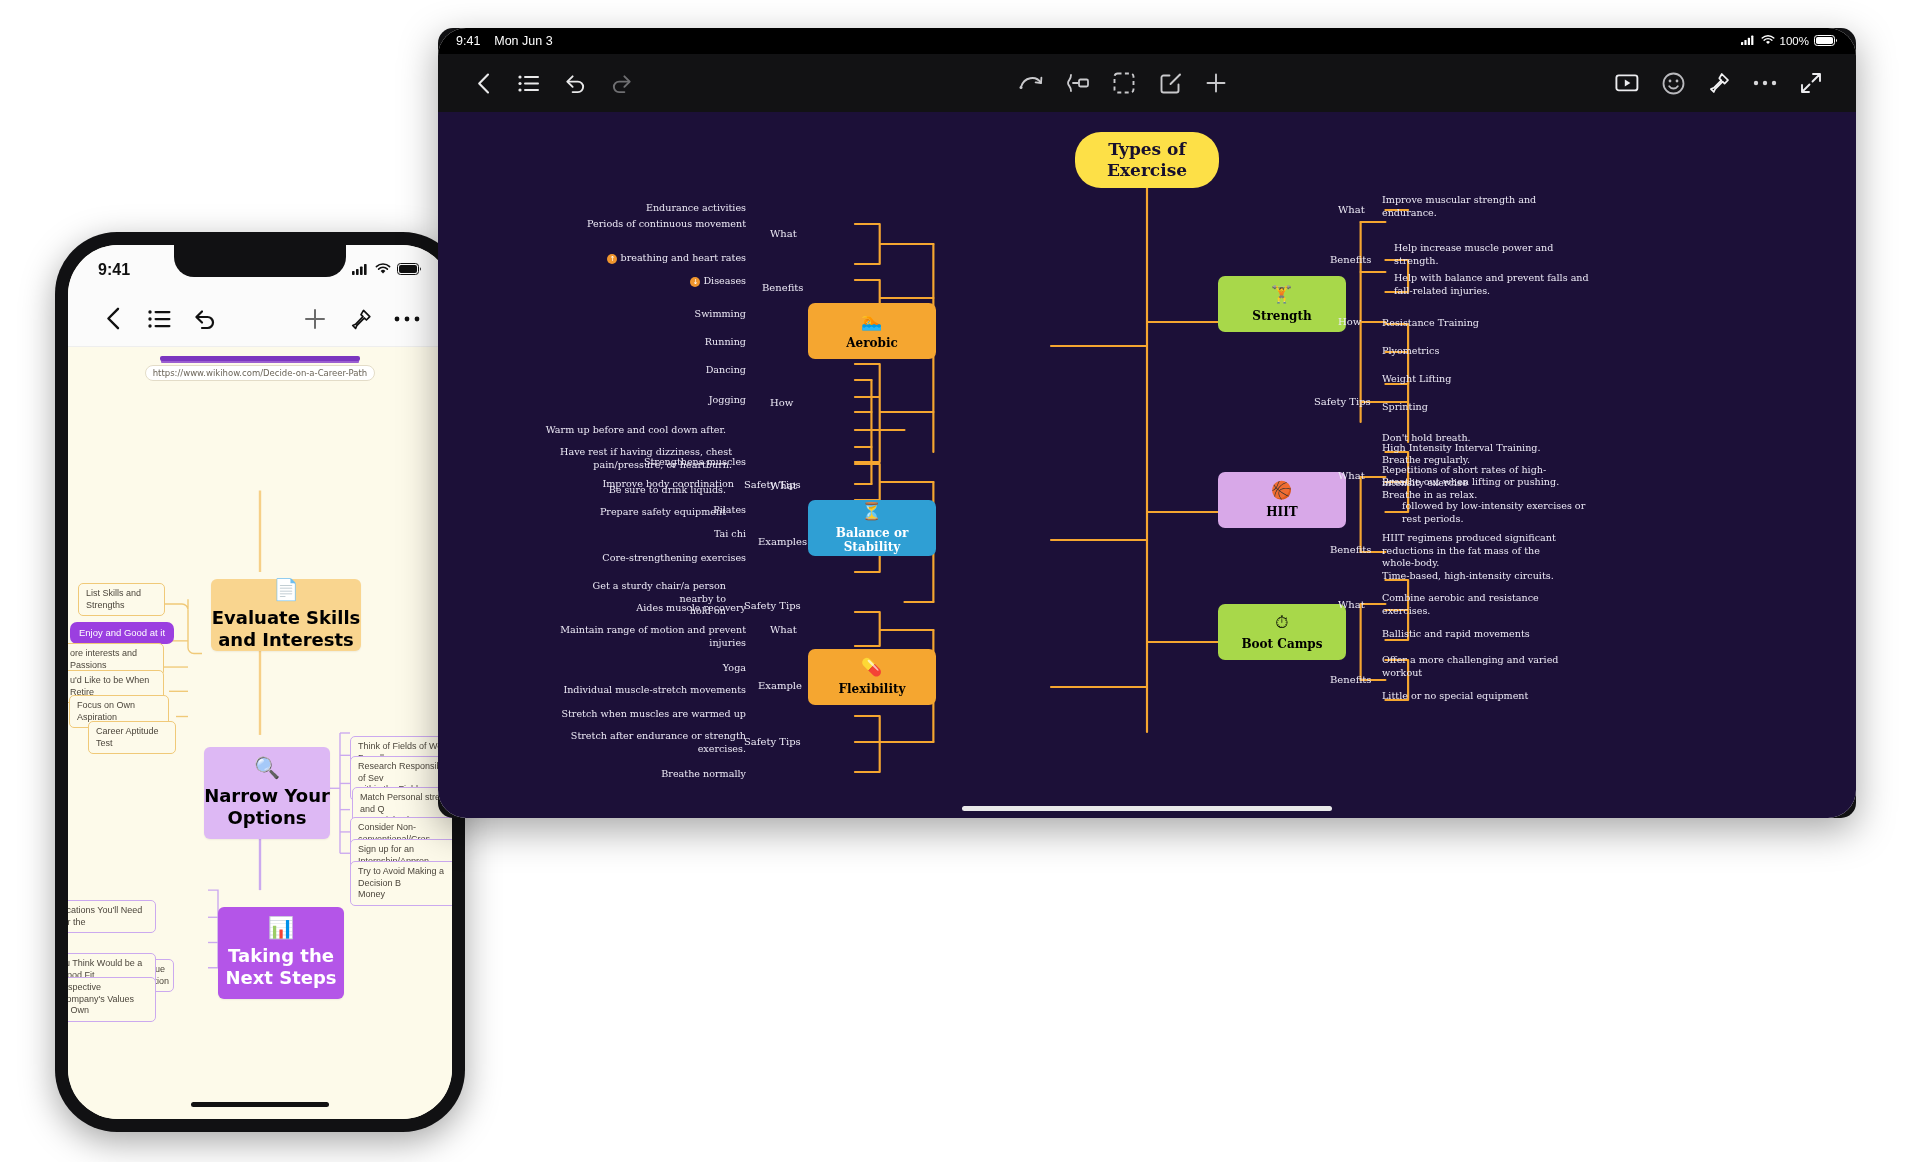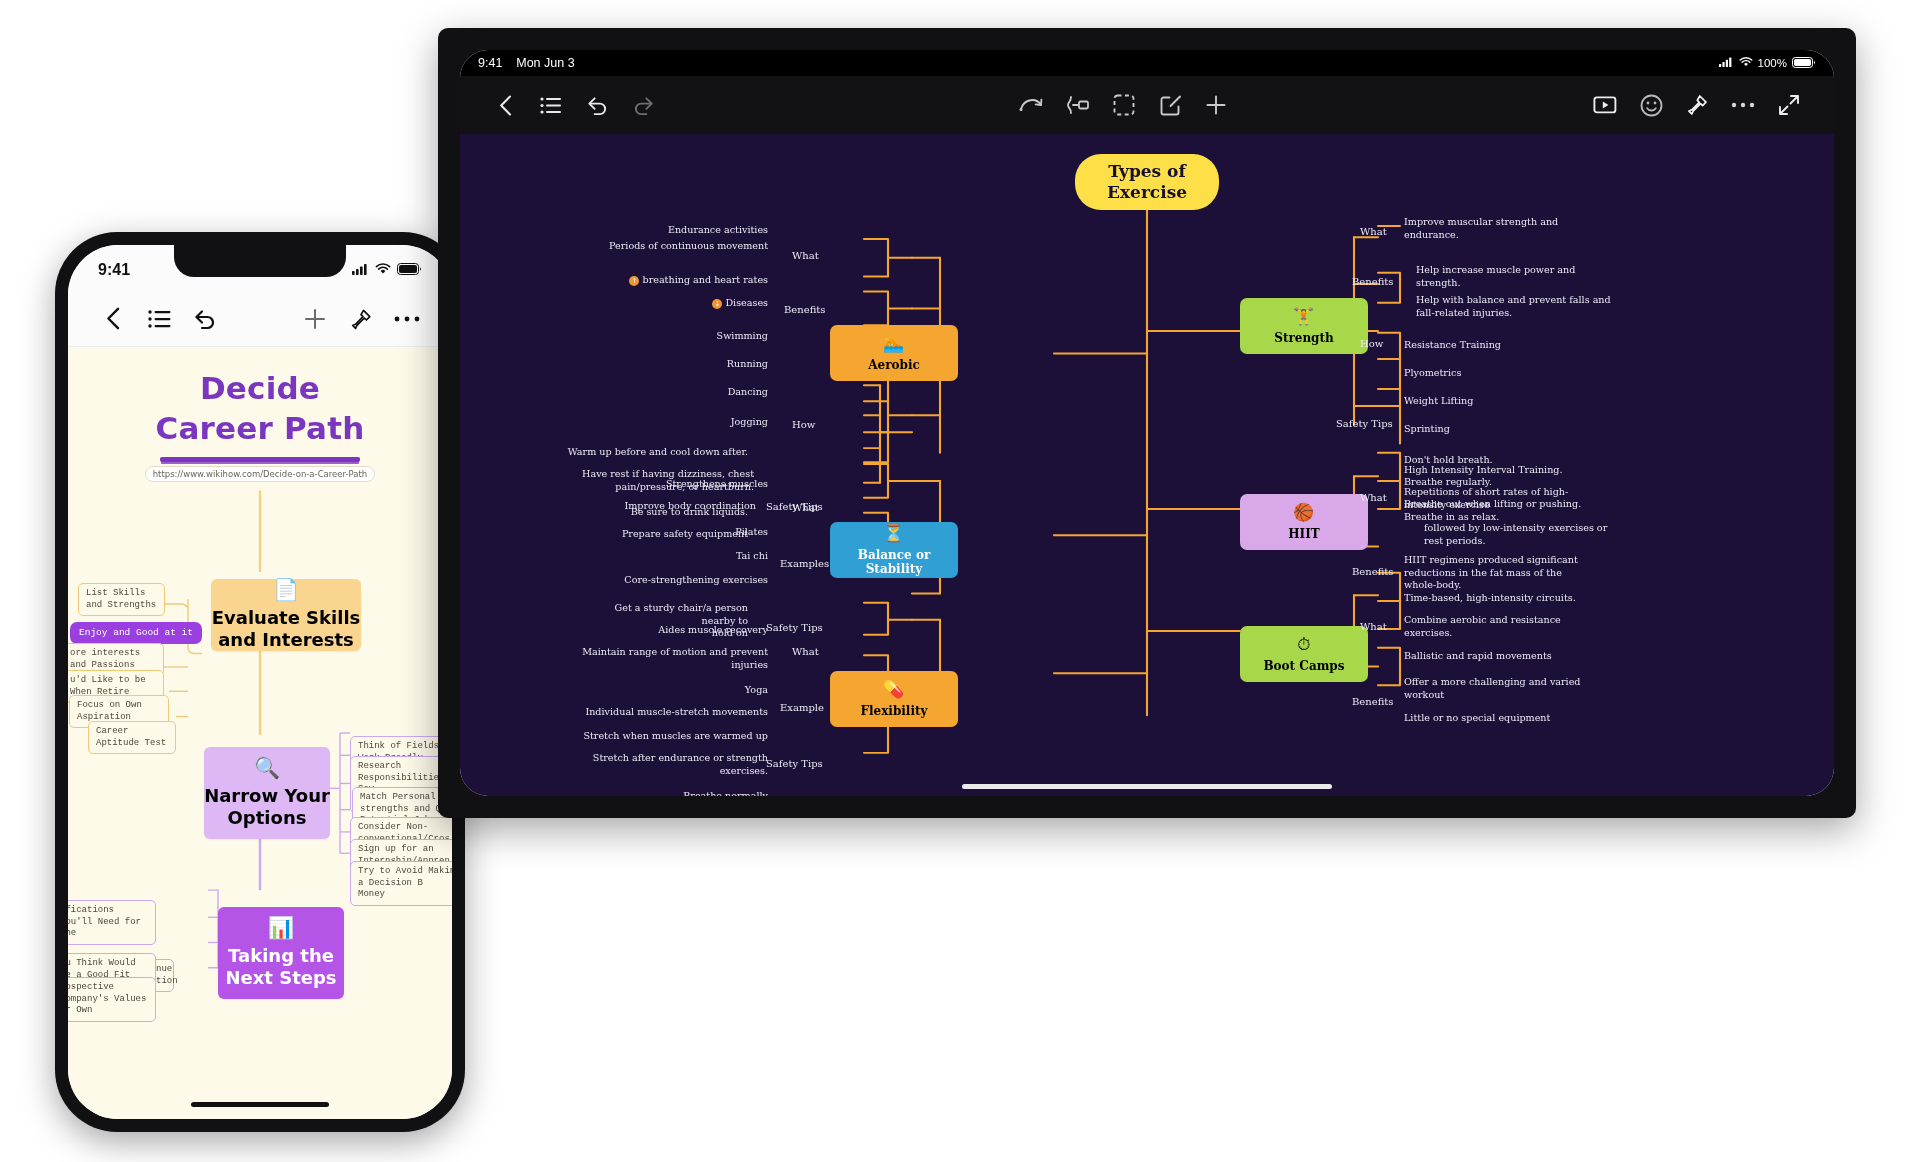--- a/index.html
+++ b/index.html
@@ -52,34 +52,34 @@
     display:flex; flex-direction:column; align-items:center; justify-content:center;
     text-align:center; border-radius:6px;
   }
   .mainnode .emoji { font-size:21px; line-height:1; margin-bottom:7px; }
   .mainnode .lbl { font-size:18px; font-weight:600; line-height:1.25;
     font-family:"DejaVu Sans", sans-serif; }
 
   .leaf {
     position:absolute; font-size:9px; line-height:1.3; padding:4px 7px;
     border-radius:5px; background:#fdfaea; color:#4c463c;
-    font-family:Liberation Mono, monospace; white-space:pre-line;
+    font-family:Liberation Sans, sans-serif; white-space:pre-line;
   }
   .leaf.amber { border:1px solid #f0c978; }
   .leaf.violet { border:1px solid #cba9ef; }
   .leaf.pill { background:#9b3fe0; border:none; color:#fff; border-radius:7px;
     padding:5px 9px; font-size:9.5px; }
 
   #ph-home { position:absolute; left:50%; transform:translateX(-50%); bottom:12px;
     width:138px; height:5px; background:#111; border-radius:3px; }
 
   
   #tablet {
     position:absolute; left:438px; top:28px; width:1418px; height:790px;
-    background:#111113; border-radius:10px; padding:22px;
+    background:#111113; border-radius:15px; 
     box-shadow:0 12px 38px rgba(0,0,0,.35);
   }
   #tablet-screen { position:relative; width:100%; height:100%; border-radius:28px;
     overflow:hidden; background:#fff; }
   #tb-status { height:26px; background:#000; color:#fff; display:flex; align-items:center;
     justify-content:space-between; padding:0 18px; font-size:12.5px; font-weight:500; }
   #tb-status .right { display:flex; align-items:center; gap:5px; font-size:11.5px; }
   #tb-toolbar { height:58px; background:#121214; display:flex; align-items:center;
     padding:0 22px; }
   #tb-toolbar .tb { width:46px; height:46px; display:flex; align-items:center;
@@ -226,24 +226,20 @@
           </g>
 
           <g stroke="#cba9ef" stroke-width="1.4" fill="none">
             <path d="M140 560 h 10 V 640 h -10"></path>
             <path d="M140 588 h 10"></path>
             <path d="M140 614 h 10"></path>
             <path d="M150 597 h 10"></path>
           </g>
         </svg>
 
-        <div class="ph-title">
-          <div>Decide</div>
-          <div>Career Path</div>
-        </div>
         <div class="ph-underline"></div>
         <span class="ph-url">https://www.wikihow.com/Decide-on-a-Career-Path</span>
 
         <div class="node big mainnode" style="left:143px; top:232px; width:150px; height:72px; background:#f9d58f;">
           <span class="emoji">📄</span>
           <span class="lbl">Evaluate Skills and Interests</span>
         </div>
         <div class="leaf amber" style="left:10px; top:236px; width:87px;">List Skills and Strengths</div>
         <div class="leaf pill" style="left:2px; top:275px;">Enjoy and Good at it</div>
         <div class="leaf amber" style="left:-6px; top:296px; width:102px;">ore interests and Passions</div>

